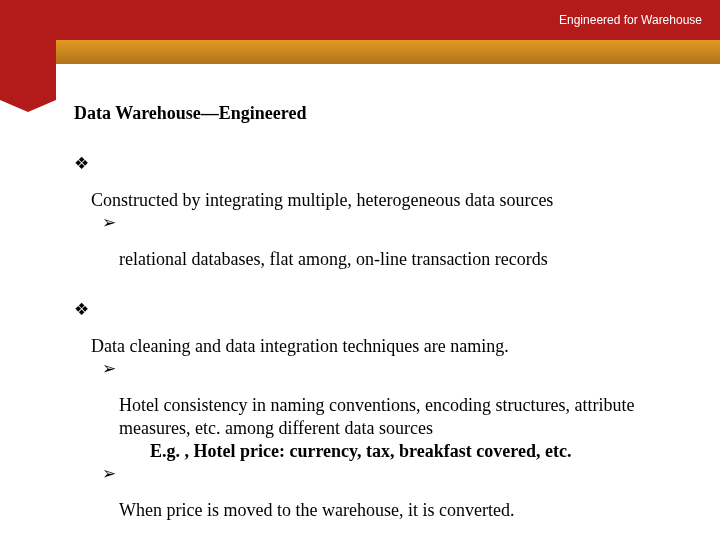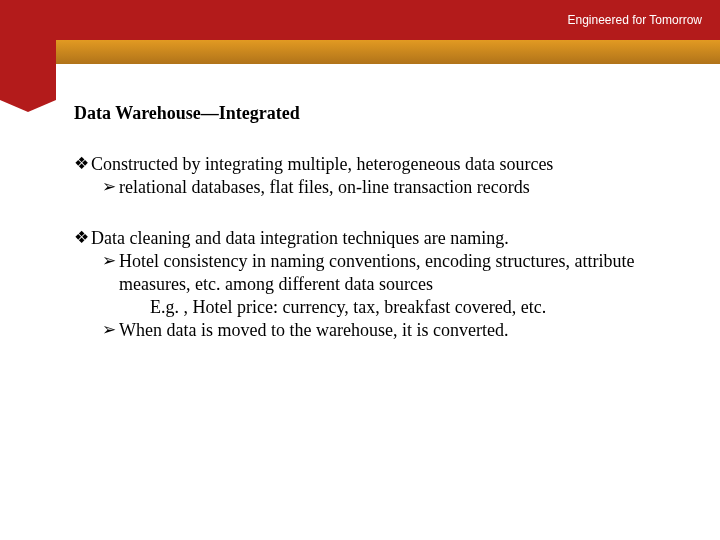--- a/index.html
+++ b/index.html
@@ -73,58 +73,59 @@
     display: flex;
     margin-left: 28px;
   }
   .bullet-l2 .marker {
     flex: 0 0 auto;
     width: 17px;
     font-size: 17px;
   }
   .bullet-l3 {
     margin-left: 76px;
+    font-weight: bold;
   }
   .group { margin-bottom: 28px; }
-  .text { flex: 1 1 auto; }
+  .text { flex: 1 1 auto; margin-top: 36px; }
 </style>
 </head>
 <body>
 
 <div class="header-bar">
-  <span class="tagline">Engineered for Tomorrow</span>
+  <span class="tagline">Engineered for Warehouse</span>
 </div>
 <div class="sub-bar"></div>
 <div class="left-notch"></div>
 <div class="notch-triangle"></div>
 
 <div class="content">
-  <div class="title">Data Warehouse—Integrated</div>
+  <div class="title">Data Warehouse—Engineered</div>
 
   <div class="group">
     <div class="bullet-l1">
       <span class="marker">❖</span>
       <span class="text">Constructed by integrating multiple, heterogeneous data sources</span>
     </div>
     <div class="bullet-l2">
       <span class="marker">➢</span>
-      <span class="text">relational databases, flat files, on-line transaction records</span>
+      <span class="text">relational databases, flat among, on-line transaction records</span>
     </div>
   </div>
 
   <div class="group">
     <div class="bullet-l1">
       <span class="marker">❖</span>
       <span class="text">Data cleaning and data integration techniques are naming.</span>
     </div>
     <div class="bullet-l2">
       <span class="marker">➢</span>
       <span class="text">Hotel consistency in naming conventions, encoding structures, attribute measures, etc. among different data sources</span>
     </div>
     <div class="bullet-l3">
       <span class="text">E.g. , Hotel price: currency, tax, breakfast covered, etc.</span>
     </div>
     <div class="bullet-l2">
       <span class="marker">➢</span>
-      <span class="text">When data is moved to the warehouse, it is converted.</span>
+      <span class="text">When price is moved to the warehouse, it is converted.</span>
     </div>
   </div>
 </div>
 
 </body></html>

